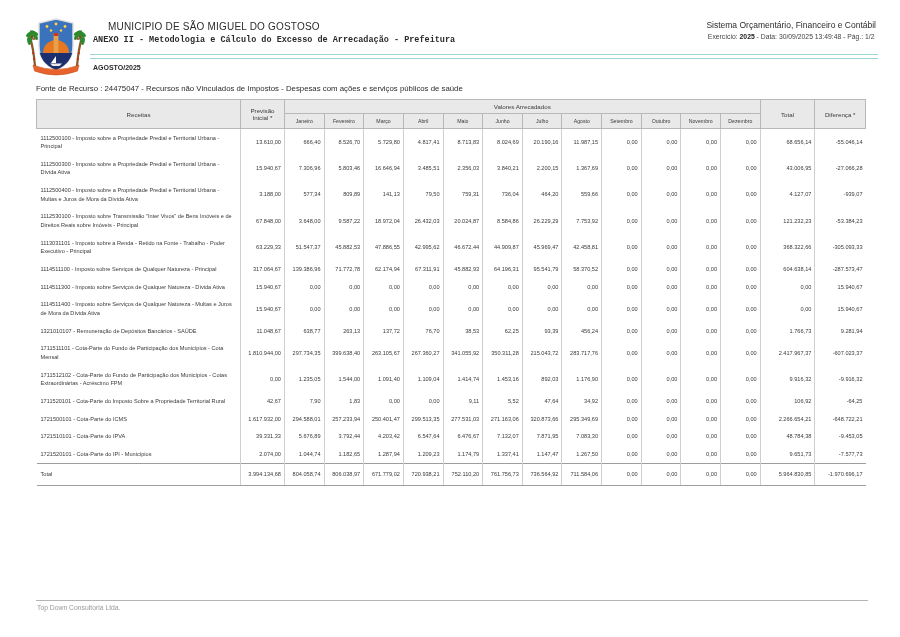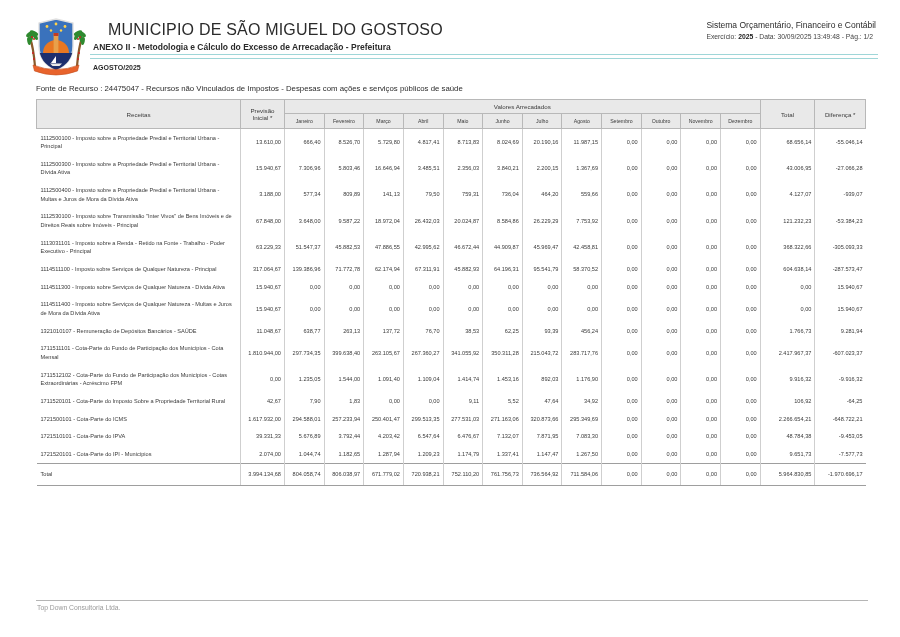--- a/index.html
+++ b/index.html
@@ -3,26 +3,26 @@
 <meta charset="utf-8">
 <style>
   html,body{margin:0;padding:0;background:#fff;}
   body{
     width:900px;height:637px;position:relative;overflow:hidden;
     font-family:"Liberation Sans","DejaVu Sans",sans-serif;color:#333;
     -webkit-font-smoothing:antialiased;
   }
   .logo{position:absolute;left:26px;top:13px;width:60px;height:64px;}
   .hdr-left{position:absolute;left:93px;top:21px;width:520px;}
-  .hdr-title{font-size:16px;color:#2b2b2b;letter-spacing:.2px;padding-left:15px;}
-  .hdr-subtitle{font-size:8.5px;font-weight:bold;color:#2b2b2b;margin-top:3px;}
+  .hdr-title{font-size:10px;color:#2b2b2b;letter-spacing:.2px;padding-left:15px;}
+  .hdr-subtitle{font-size:8.5px;font-weight:bold;color:#2b2b2b;margin-top:3px;font-family:Liberation Mono, monospace;}
   .teal-rule{position:absolute;left:90px;right:22px;top:54px;height:3px;
     border-top:1.5px solid #9fd6d8;border-bottom:1.5px solid #9fd6d8;}
   .hdr-period{position:absolute;left:93px;top:64px;font-size:7px;font-weight:bold;color:#2b2b2b;}
-  .hdr-right{position:absolute;right:24px;top:20px;text-align:left;}
+  .hdr-right{position:absolute;right:24px;top:20px;text-align:center;}
   .hdr-sys{font-size:8.5px;color:#2b2b2b;}
   .hdr-meta{font-size:6.8px;color:#444;margin-top:3px;}
   .hdr-meta b{color:#222;}
   .fonte{position:absolute;left:36px;top:84px;font-size:7.8px;color:#2b2b2b;}
   .tablewrap{position:absolute;left:36px;top:99px;width:830px;}
   table{width:100%;border-collapse:collapse;table-layout:fixed;font-size:5.6px;color:#3a3a3a;}
   thead th{
     background:#e9e9e9;border:1px solid #b8b8b8;font-weight:normal;
     text-align:center;padding:3px 1px;color:#3a3a3a;
   }

